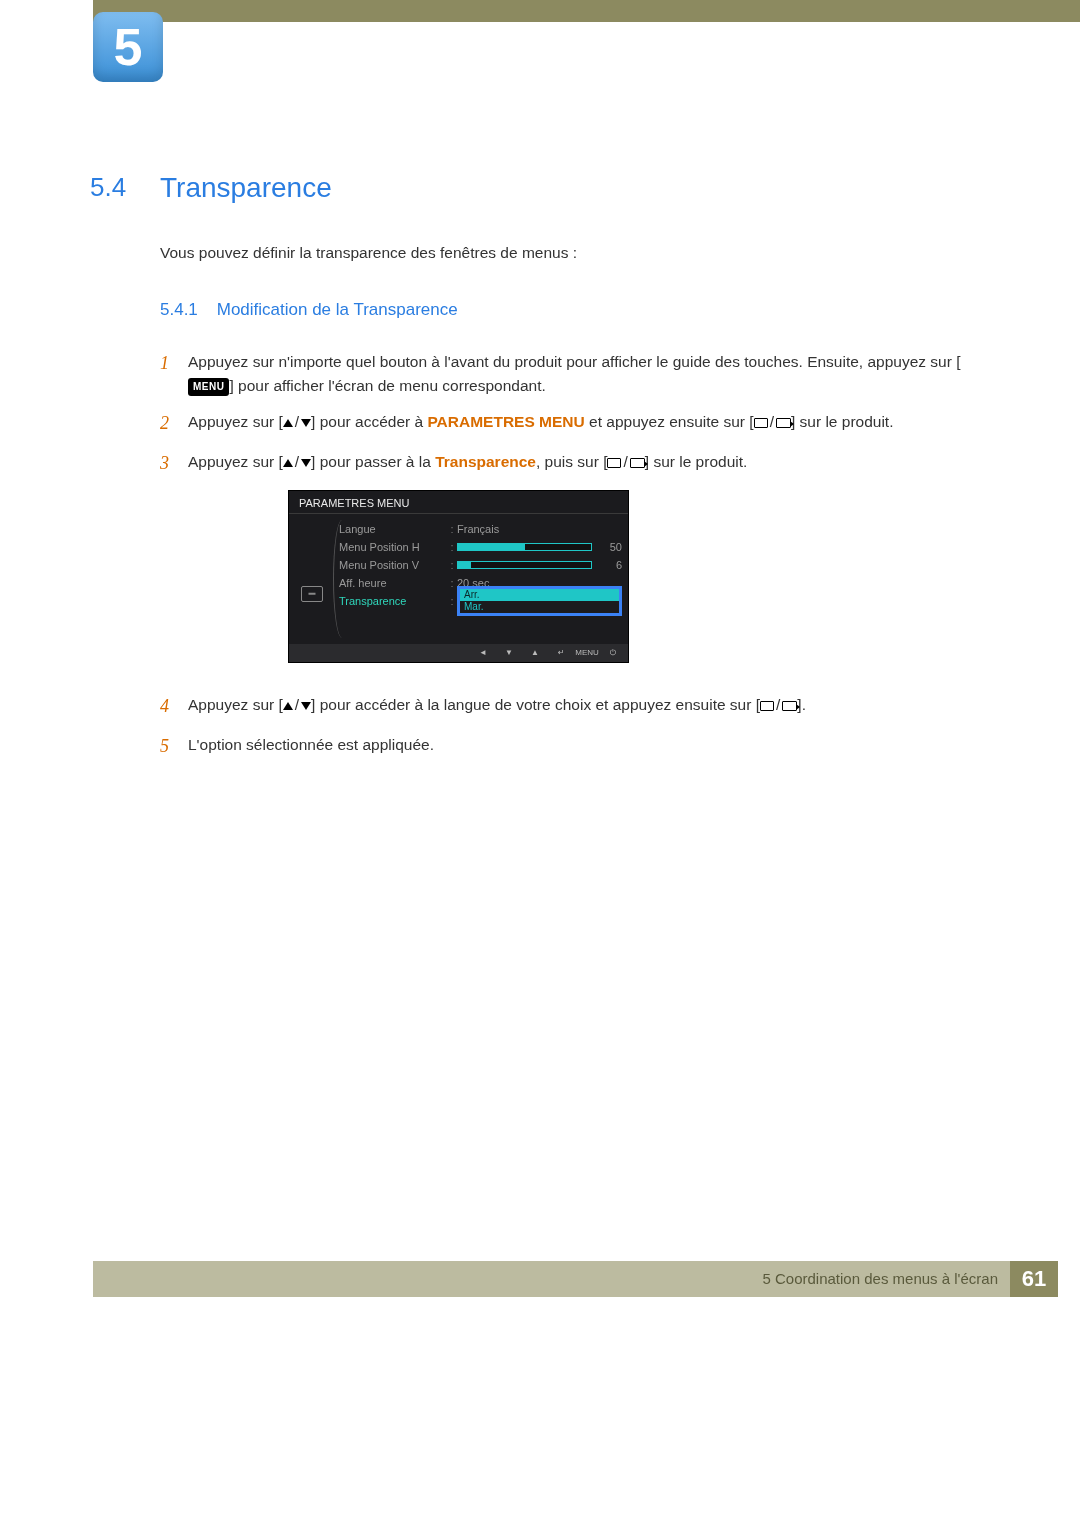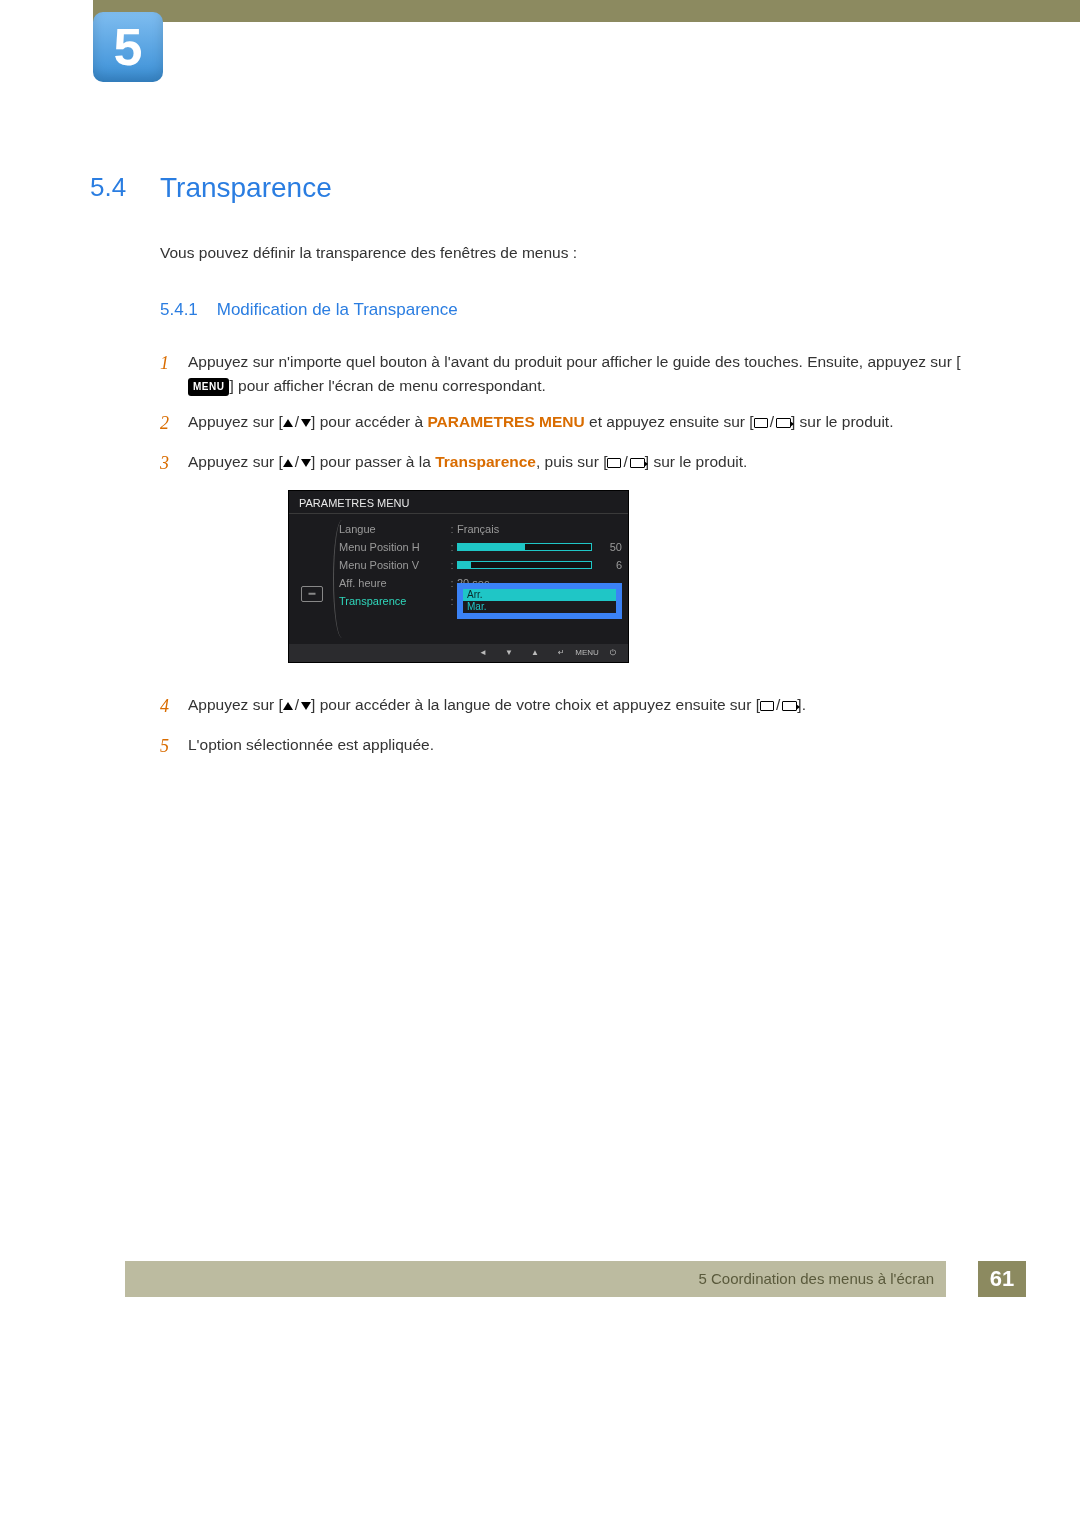--- a/index.html
+++ b/index.html
@@ -223,21 +223,21 @@
   position: relative;
   background: #111;
 }
 .osd-slider .fill {
   background: #1fc6c6;
   height: 100%;
 }
 .osd-row.active .osd-label { color: #2fd6bb; }
 .osd-opt-box {
   flex: 1;
-  border: 6px solid #3b82f6;
+  border: 3px solid #3b82f6;
   font-size: 10px;
   line-height: 10px;
 }
 .osd-opt {
   padding: 1px 4px;
   color: #1fc6c6;
 }
 .osd-opt.sel {
   background: #1fc6c6;
   color: #0a2a2a;
@@ -260,21 +260,20 @@
   font-size: 8px;
 }
 
 
 .page-footer {
   position: relative;
   margin-top: 500px;
   display: flex;
   align-items: stretch;
   height: 36px;
-  gap: 32px;
 }
 .footer-gap { width: 93px; }
 .footer-bar {
   flex: 1;
   background: #bcbba0;
   display: flex;
   justify-content: flex-end;
   align-items: center;
   padding-right: 12px;
   font-size: 15px;

